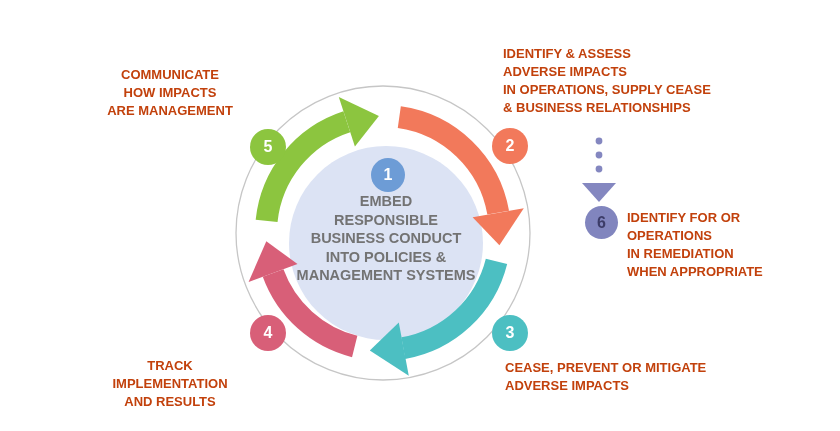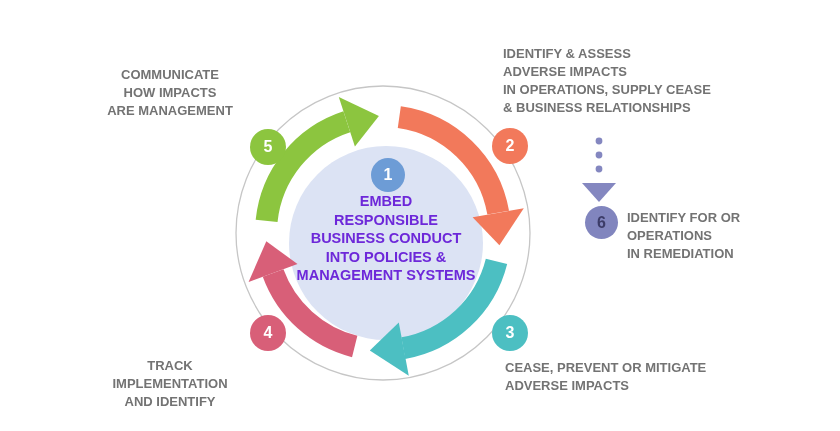--- a/index.html
+++ b/index.html
@@ -16,36 +16,36 @@
     background: #ffffff;
     font-family: "Liberation Sans", sans-serif;
   }
   svg.diagram {
     position: absolute;
     left: 0;
     top: 0;
   }
   .label {
     position: absolute;
-    color: #737373;
+    color: #c2410c;
     font-size: 13px;
     line-height: 18px;
     font-weight: 600;
     white-space: nowrap;
   }
   .label.right {
     text-align: center;
   }
   .center-text {
     position: absolute;
     left: 281px;
     top: 192px;
     width: 210px;
     text-align: center;
-    color: #6d28d9;
+    color: #737373;
     font-size: 14.5px;
     line-height: 18.5px;
     font-weight: 600;
   }
   .badge {
     position: absolute;
     border-radius: 50%;
     color: #ffffff;
     font-weight: 700;
     font-size: 16px;
@@ -118,28 +118,29 @@
   </div>
 
   <div class="label label-step3">
     <div>CEASE, PREVENT OR MITIGATE</div>
     <div>ADVERSE IMPACTS</div>
   </div>
 
   <div class="label right label-step4">
     <div>TRACK</div>
     <div>IMPLEMENTATION</div>
-    <div>AND IDENTIFY</div>
+    <div>AND RESULTS</div>
   </div>
 
   <div class="label right label-step5">
     <div>COMMUNICATE</div>
     <div>HOW IMPACTS</div>
     <div>ARE MANAGEMENT</div>
   </div>
 
   <div class="label label-step6">
     <div>IDENTIFY FOR OR</div>
     <div>OPERATIONS</div>
     <div>IN REMEDIATION</div>
+    <div>WHEN APPROPRIATE</div>
   </div>
 
 </div>
 
 </body></html>

